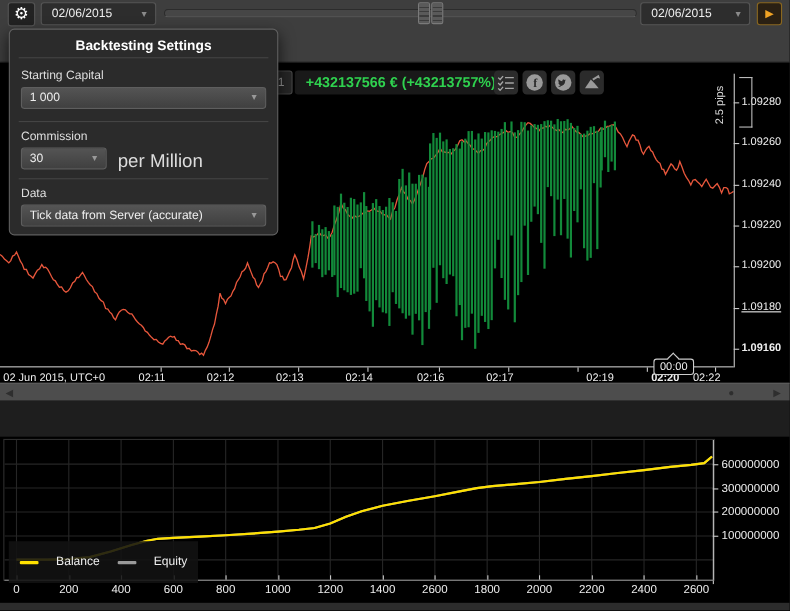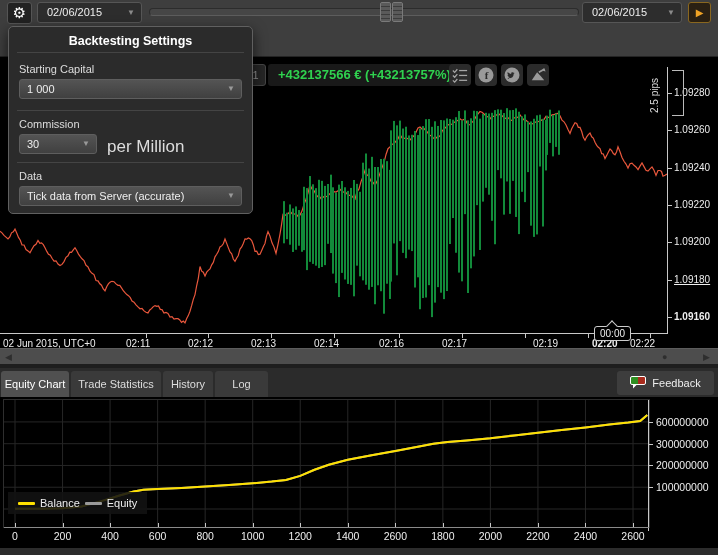--- a/index.html
+++ b/index.html
@@ -56,21 +56,21 @@
 
   
   .equity-panel{position:absolute;left:0;top:397px;width:718px;height:158px;background:#000}
   #equitySvg{position:absolute;left:4px;top:3px;outline:1px solid #2e2e2e}
   .eq-axis-v{position:absolute;left:648px;top:3px;width:1px;height:131px;background:#c8c8c8}
   .eq-axis-h{position:absolute;left:4px;top:130px;width:645px;height:1px;background:#8a8a8a}
   .eq-ytick{position:absolute;left:648px;width:5px;height:1px;background:#c8c8c8}
   .eq-ylabel{position:absolute;left:656px;width:60px;color:#eee;font-size:10.5px}
   .eq-xtick{position:absolute;top:126px;width:1px;height:4px;background:#c8c8c8}
   .eq-xlabel{position:absolute;top:133px;width:44px;text-align:center;color:#eee;font-size:10.5px}
-  .legend{position:absolute;left:8px;top:95px;height:22px;background:rgba(18,18,18,0.88);display:flex;align-items:center;padding:0 10px;gap:5px;z-index:2}
+  .legend{position:absolute;left:8px;top:95px;height:38px;background:rgba(18,18,18,0.88);display:flex;align-items:center;padding:0 10px;gap:16px;z-index:2}
   .legend .dash{width:17px;height:3px;border-radius:1px}
   .legend .lbl{color:#eee;font-size:11px}
   .bottom-strip{position:absolute;left:0;top:548px;width:718px;height:7px;background:#2c2c2c}
 
   
   .popup{position:absolute;left:8px;top:26px;width:245px;height:188px;background:#2b2b2b;border:1px solid #606060;border-radius:5px;box-shadow:0 5px 14px rgba(0,0,0,.65);z-index:30}
   .popup-title{position:absolute;left:0;top:7px;width:100%;text-align:center;color:#fff;font-size:12.5px;font-weight:bold}
   .popup-divider{position:absolute;left:8px;width:227px;height:1px;background:#444}
   .popup-label{position:absolute;left:10px;color:#ddd;font-size:11px}
   .popup-select{position:absolute;left:10px;height:20px;background:linear-gradient(#545454,#404040);border:1px solid #5e5e5e;border-radius:3px;color:#eee;font-size:11px;line-height:18px;padding-left:7px;cursor:pointer}
@@ -287,34 +287,20 @@
       <span>00:00</span>
     </div>
   </div>
 
   <div class="hscroll">
     <span class="hs-left">◀</span>
     <span class="hs-dot">●</span>
     <span class="hs-right">▶</span>
   </div>
 
-  <div class="tabbar">
-    <div class="tab active" style="left:1px;width:68px">Equity Chart</div>
-    <div class="tab inactive" style="left:71px;width:90px">Trade Statistics</div>
-    <div class="tab inactive" style="left:163px;width:50px">History</div>
-    <div class="tab inactive" style="left:215px;width:53px">Log</div>
-    <div class="feedback-btn">
-      <svg width="17" height="13" viewBox="0 0 17 13">
-        <rect x="1" y="1" width="7" height="7" fill="#2f8f22"></rect>
-        <rect x="8" y="1" width="7" height="7" fill="#a92c1e"></rect>
-        <rect x="0.5" y="0.5" width="15" height="8" rx="1.5" fill="none" stroke="#fff"></rect>
-        <polygon points="3,8.5 7,8.5 3,12.5" fill="#fff"></polygon>
-      </svg><span>Feedback</span>
-    </div>
-  </div>
 
   <div class="equity-panel">
     <svg id="equitySvg" width="645" height="127">
         <line x1="11" y1="0" x2="11" y2="127" stroke="#262626"></line>
         <line x1="58.54" y1="0" x2="58.54" y2="127" stroke="#262626"></line>
         <line x1="106.08" y1="0" x2="106.08" y2="127" stroke="#262626"></line>
         <line x1="153.62" y1="0" x2="153.62" y2="127" stroke="#262626"></line>
         <line x1="201.16" y1="0" x2="201.16" y2="127" stroke="#262626"></line>
         <line x1="248.7" y1="0" x2="248.7" y2="127" stroke="#262626"></line>
         <line x1="296.24" y1="0" x2="296.24" y2="127" stroke="#262626"></line>

